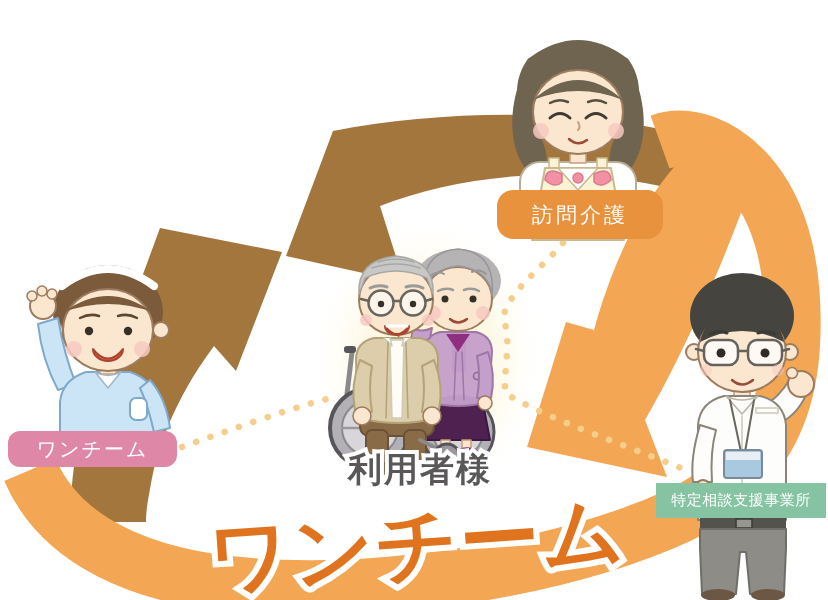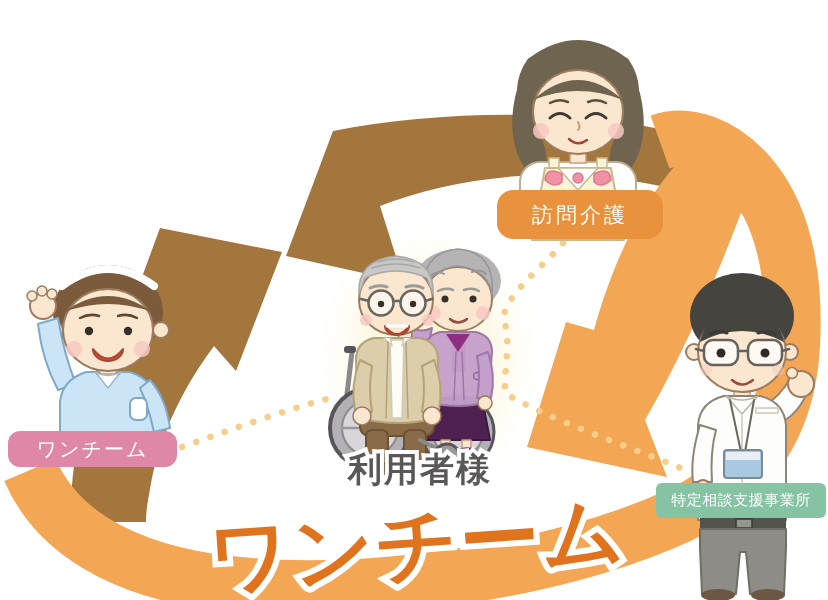--- a/index.html
+++ b/index.html
@@ -16,21 +16,21 @@
   }
   .pill-top{
     left:497px;top:190px;width:166px;height:49px;border-radius:16px;
     background:#E8923E;font-size:21px;letter-spacing:3px;
   }
   .pill-left{
     left:8px;top:431px;width:169px;height:36px;border-radius:12px;
     background:#DE87A7;font-size:20px;letter-spacing:2px;
   }
   .pill-right{
-    left:656px;top:483px;width:170px;height:35px;border-radius:6px;
+    left:656px;top:483px;width:170px;height:35px;border-radius:0;
     background:#85C3A3;font-size:15px;letter-spacing:0.5px;
   }
 </style>
 </head>
 <body>
 
 <div class="stage">
 
 <svg width="828" height="600" viewBox="0 0 828 600">
   <defs>

